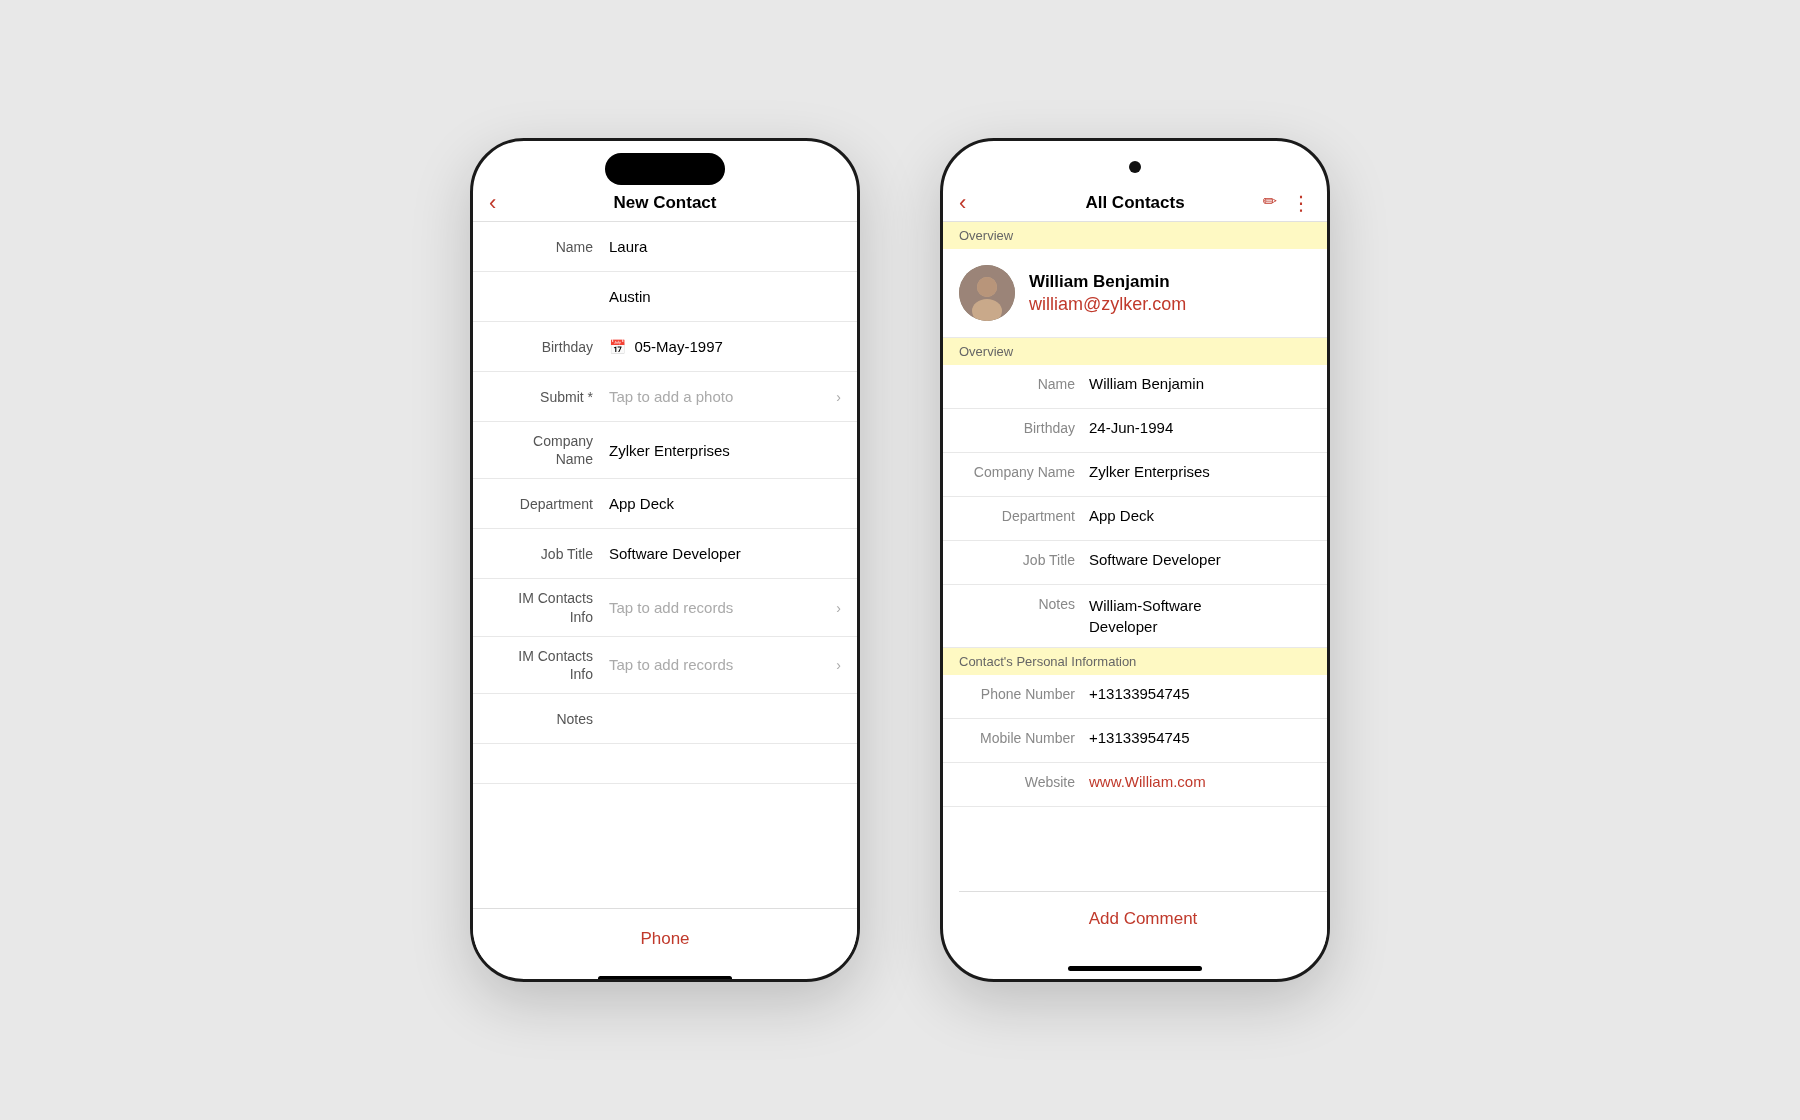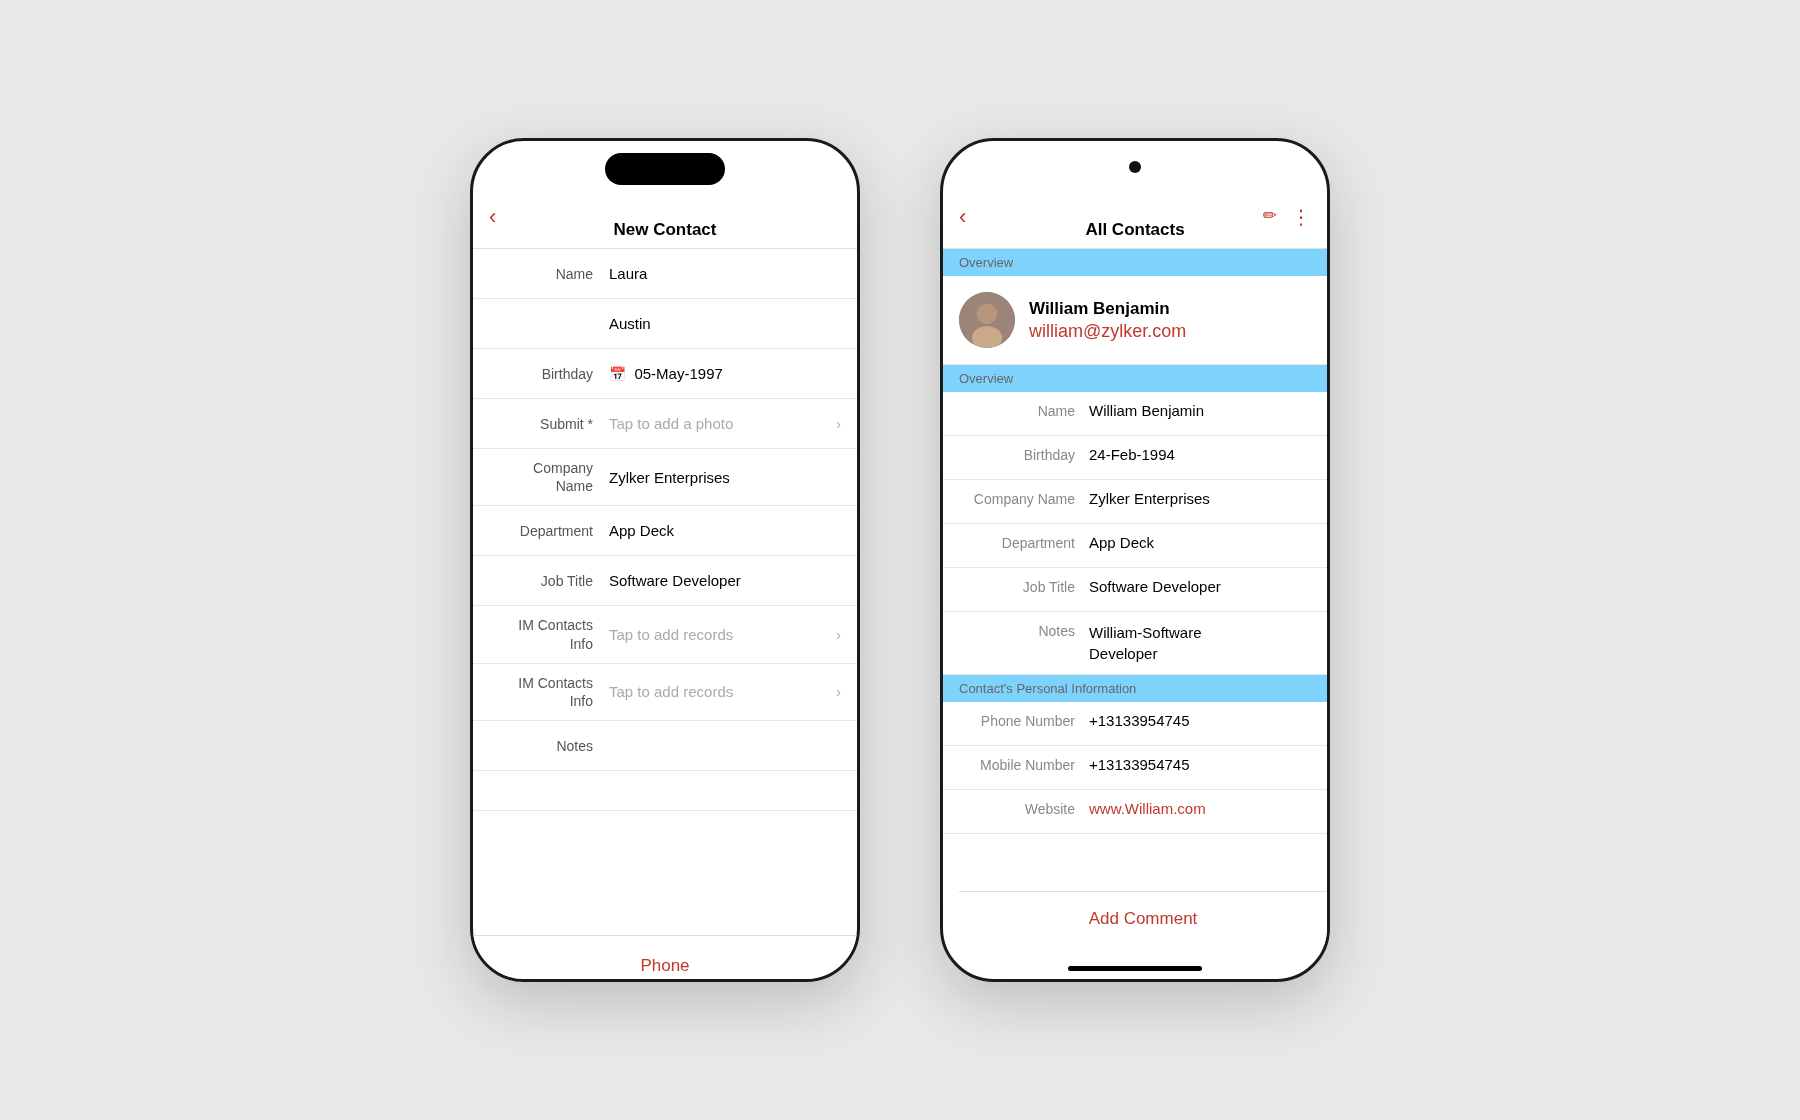--- a/index.html
+++ b/index.html
@@ -65,21 +65,20 @@
       align-items: center;
       justify-content: center;
       padding: 8px 20px;
       position: relative;
       border-bottom: 1px solid #e0e0e0;
     }
     .nav-bar .nav-title {
       font-size: 17px;
       font-weight: 600;
       color: #000;
-      margin-top: 27px;
     }
     .nav-bar .back-btn {
       position: absolute;
       left: 16px;
       color: #c0392b;
       font-size: 22px;
       font-weight: 300;
       cursor: pointer;
     }
     .nav-bar .nav-right {
@@ -151,21 +150,21 @@
     }
     .home-indicator {
       width: 134px;
       height: 5px;
       background: #000;
       border-radius: 3px;
       margin: 8px auto;
     }
 
     .section-header {
-      background: #7dd3fc;
+      background: #fef9c3;
       padding: 6px 16px;
       font-size: 13px;
       color: #666;
       font-weight: 400;
     }
 
     .contact-header {
       display: flex;
       align-items: center;
       padding: 16px;
@@ -387,21 +386,21 @@
     </div>
 
     <div class="section-header">Overview</div>
 
     <div class="detail-row">
       <span class="dl">Name</span>
       <span class="dv">William Benjamin</span>
     </div>
     <div class="detail-row">
       <span class="dl">Birthday</span>
-      <span class="dv">24-Feb-1994</span>
+      <span class="dv">24-Jun-1994</span>
     </div>
     <div class="detail-row">
       <span class="dl">Company Name</span>
       <span class="dv">Zylker Enterprises</span>
     </div>
     <div class="detail-row">
       <span class="dl">Department</span>
       <span class="dv">App Deck</span>
     </div>
     <div class="detail-row">

